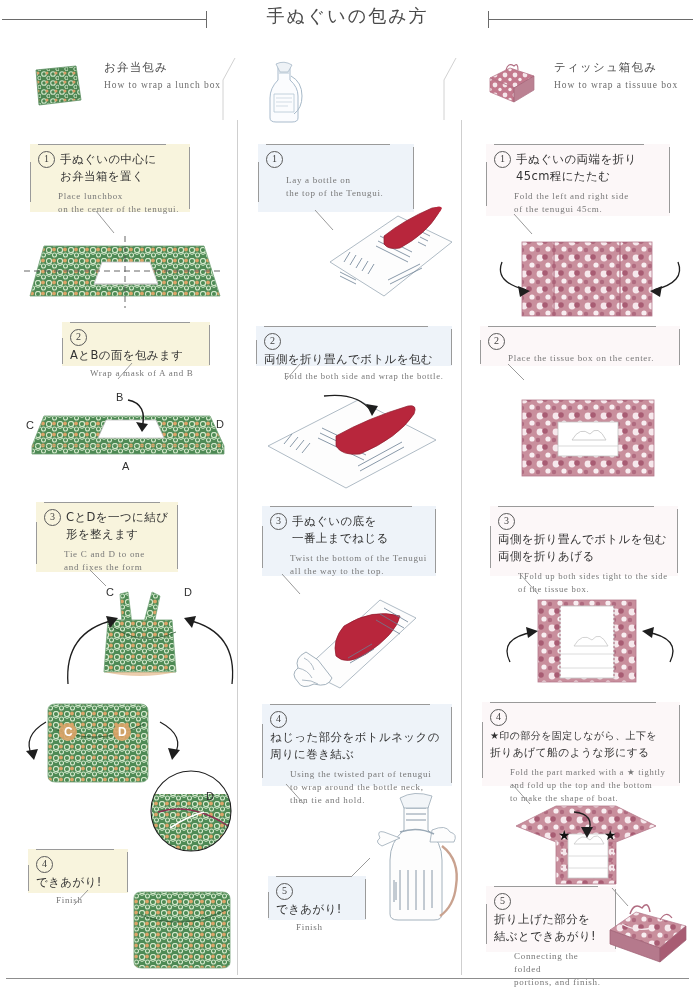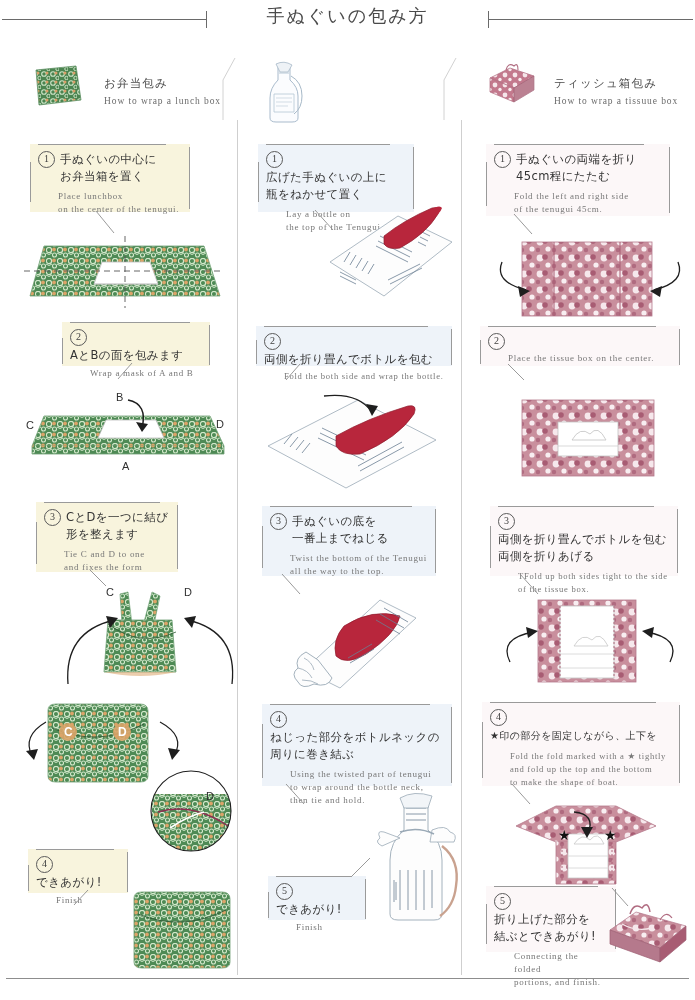--- a/index.html
+++ b/index.html
@@ -32,21 +32,21 @@
   .col-div.d1{left:237px;}
   .col-div.d2{left:461px;}
   .bottom-rule{position:absolute;left:6px;top:978px;width:683px;height:1px;background:#8d8d8d;}
 
   
   .hdr{position:absolute;top:60px;height:60px;}
   .hdr.c1{left:22px;width:215px;}
   .hdr.c2{left:248px;width:210px;}
   .hdr.c3{left:472px;width:220px;}
   .hdr .thumb{position:absolute;left:10px;top:2px;width:52px;height:46px;}
-  .hdr .txt{position:absolute;left:82px;top:16px;}
+  .hdr .txt{position:absolute;left:82px;top:0px;}
   .hdr .jp{
     font-family:"DejaVu Sans",sans-serif;
     font-size:11.5px;color:#4a4a4a;letter-spacing:1.2px;white-space:nowrap;
   }
   .hdr .en{
     font-family:"Liberation Serif",serif;
     font-size:9.5px;color:#6b6b6b;letter-spacing:0.9px;margin-top:5px;white-space:nowrap;
   }
   .hdr .slash{position:absolute;right:-4px;top:-4px;width:22px;height:66px;}
 
@@ -347,24 +347,21 @@
       <path d="M6 10 Q6 4 14 4 L94 4 Q102 4 102 11 L102 74 Q102 80 94 80 L14 80 Q6 80 6 74 Z" fill="url(#grnA)" stroke="#6fa074" stroke-width="0.8"></path>
       <path d="M10 26 Q54 44 98 22" fill="none" stroke="#2e5a35" stroke-width="0.9"></path>
     </svg>
   </div>
 
   <div class="box blue" style="left:258px;top:144px;width:156px;height:68px;">
     <div class="topline" style="width:124px;"></div>
     <div class="sideline" style="height:62px;"></div>
     <div class="leftstub" style="top:18px;height:40px;"></div>
     <div class="inner">
-      <span class="num">1</span><span class="jp-body">
-        <div class="jp-line">広げた手ぬぐいの上に</div>
-        <div class="jp-line">瓶をねかせて置く</div>
-      </span>
+      <span class="num">1</span>
       <div class="en-line">Lay a bottle on</div>
       <div class="en-line" style="margin-top:0;">the top of the Tenugui.</div>
     </div>
   </div>
   <div class="leader" style="left:315px;top:210px;">
     <svg width="34" height="22">
         <path d="M0 0 L18 20" stroke="#8f8f8f" stroke-width="0.9" fill="none"></path>
       </svg>
   </div>
 
@@ -612,22 +609,23 @@
       </svg>
   </div>
 
   <div class="box pink" style="left:482px;top:702px;width:198px;height:84px;">
     <div class="topline" style="width:166px;"></div>
     <div class="sideline" style="height:78px;"></div>
     <div class="leftstub" style="top:20px;height:56px;"></div>
     <div class="inner">
       <span class="num">4</span><span class="jp-body">
         <div class="jp-line" style="font-size:10px;">★印の部分を固定しながら、上下を</div>
-      </span>
-      <div class="en-line" style="font-size:8.6px;">Fold the fold marked with a ★ tightly</div>
+        <div class="jp-line" style="font-size:10.8px;">折りあげて船のような形にする</div>
+      </span>
+      <div class="en-line" style="font-size:8.6px;">Fold the part marked with a ★ tightly</div>
       <div class="en-line" style="margin-top:0;font-size:8.6px;">and fold up the top and the bottom</div>
       <div class="en-line" style="margin-top:0;font-size:8.6px;">to make the shape of boat.</div>
     </div>
   </div>
   <div class="leader" style="left:512px;top:784px;">
     <svg width="34" height="22">
         <path d="M0 0 L18 20" stroke="#8f8f8f" stroke-width="0.9" fill="none"></path>
       </svg>
   </div>
 

